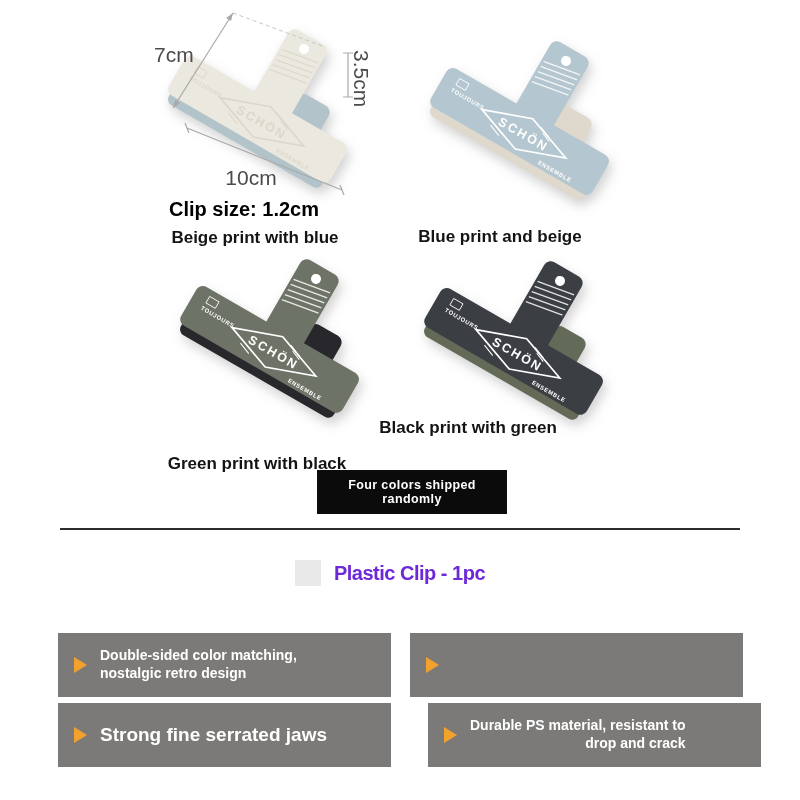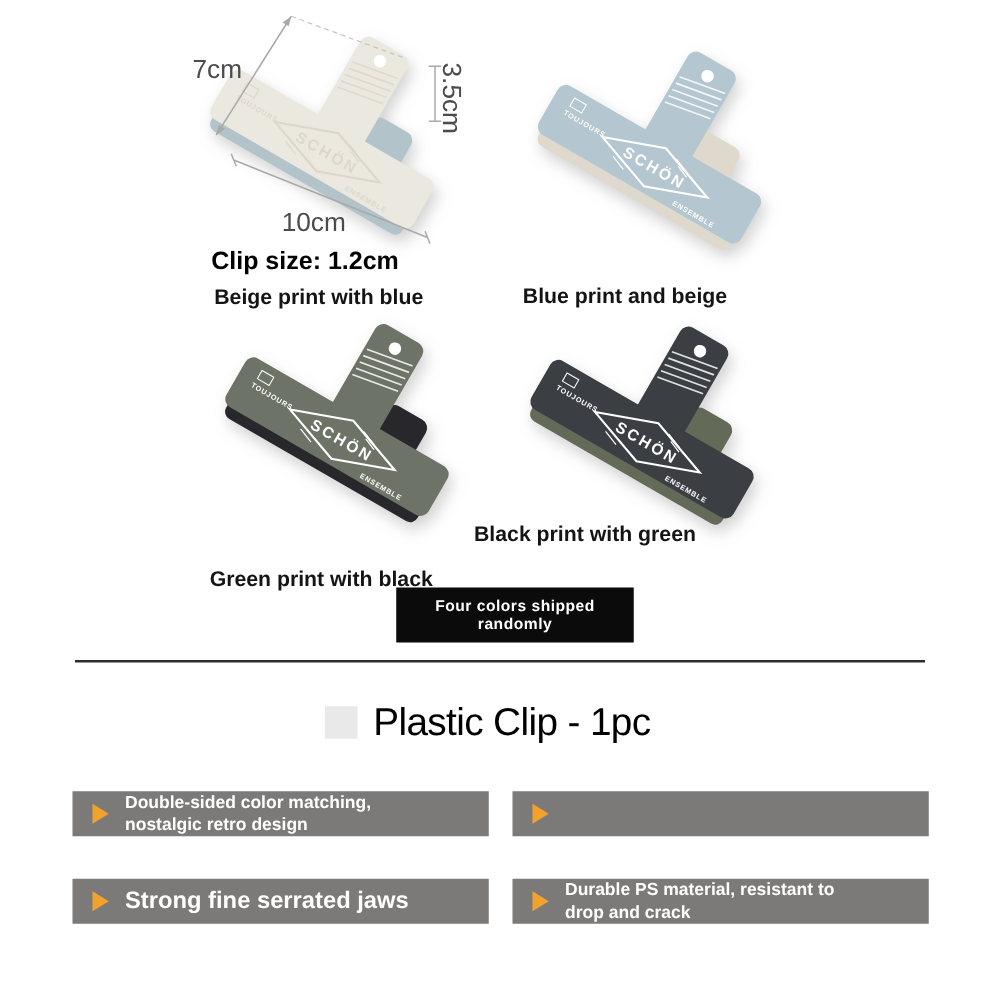--- a/index.html
+++ b/index.html
@@ -29,29 +29,29 @@
             background:var(--banner-bg,#0b0b0b); color:var(--banner-text,#ffffff);
             font-weight:bold; font-size:12.5px; letter-spacing:.4px;
             display:flex; align-items:center; justify-content:center; text-align:center;margin-left:12px; }
 
   .divider { position:absolute; left:60px; top:528px; width:680px; height:2px;
              background:var(--divider-color,#2d2d2d); }
 
   .title-row { position:absolute; left:0; right:0; top:560px; display:flex;
                align-items:center; justify-content:center; gap:13px; transform:translateX(-10px); }
   .title-marker { width:26px; height:26px; background:var(--title-marker-color,#e9e9e9); }
-  .section-title { font-size:31px; font-weight:normal; color:#000000; letter-spacing:-0.5px; }
-
-  .feature-box { position:absolute; width:333px; height:36px;
+  .section-title { font-size:20px; font-weight:bold; color:#6d28d9; letter-spacing:-0.5px; }
+
+  .feature-box { position:absolute; width:333px; height:64px;
                  background:var(--feature-box-bg,#7c7a78);
                  display:flex; align-items:center; padding:0 8px 0 16px; }
   .fb-1 { left:58px;  top:633px; }
   .fb-2 { left:410px; top:633px; }
   .fb-3 { left:58px;  top:703px; }
-  .fb-4 { left:410px; top:703px; }
+  .fb-4 { left:428px; top:703px;text-align:right; }
   .feature-arrow { width:0; height:0; flex:0 0 auto; margin-right:13px;
                    border-top:8px solid transparent; border-bottom:8px solid transparent;
                    border-left:13px solid var(--accent-orange,#f2a12d); }
   .feature-text { color:var(--feature-text-color,#ffffff); font-weight:bold;
                   font-size:14px; line-height:1.28; }
   .feature-text.large { font-size:19px; }
   .feature-text div { white-space:nowrap; }
 </style>
 </head>
 <body>

